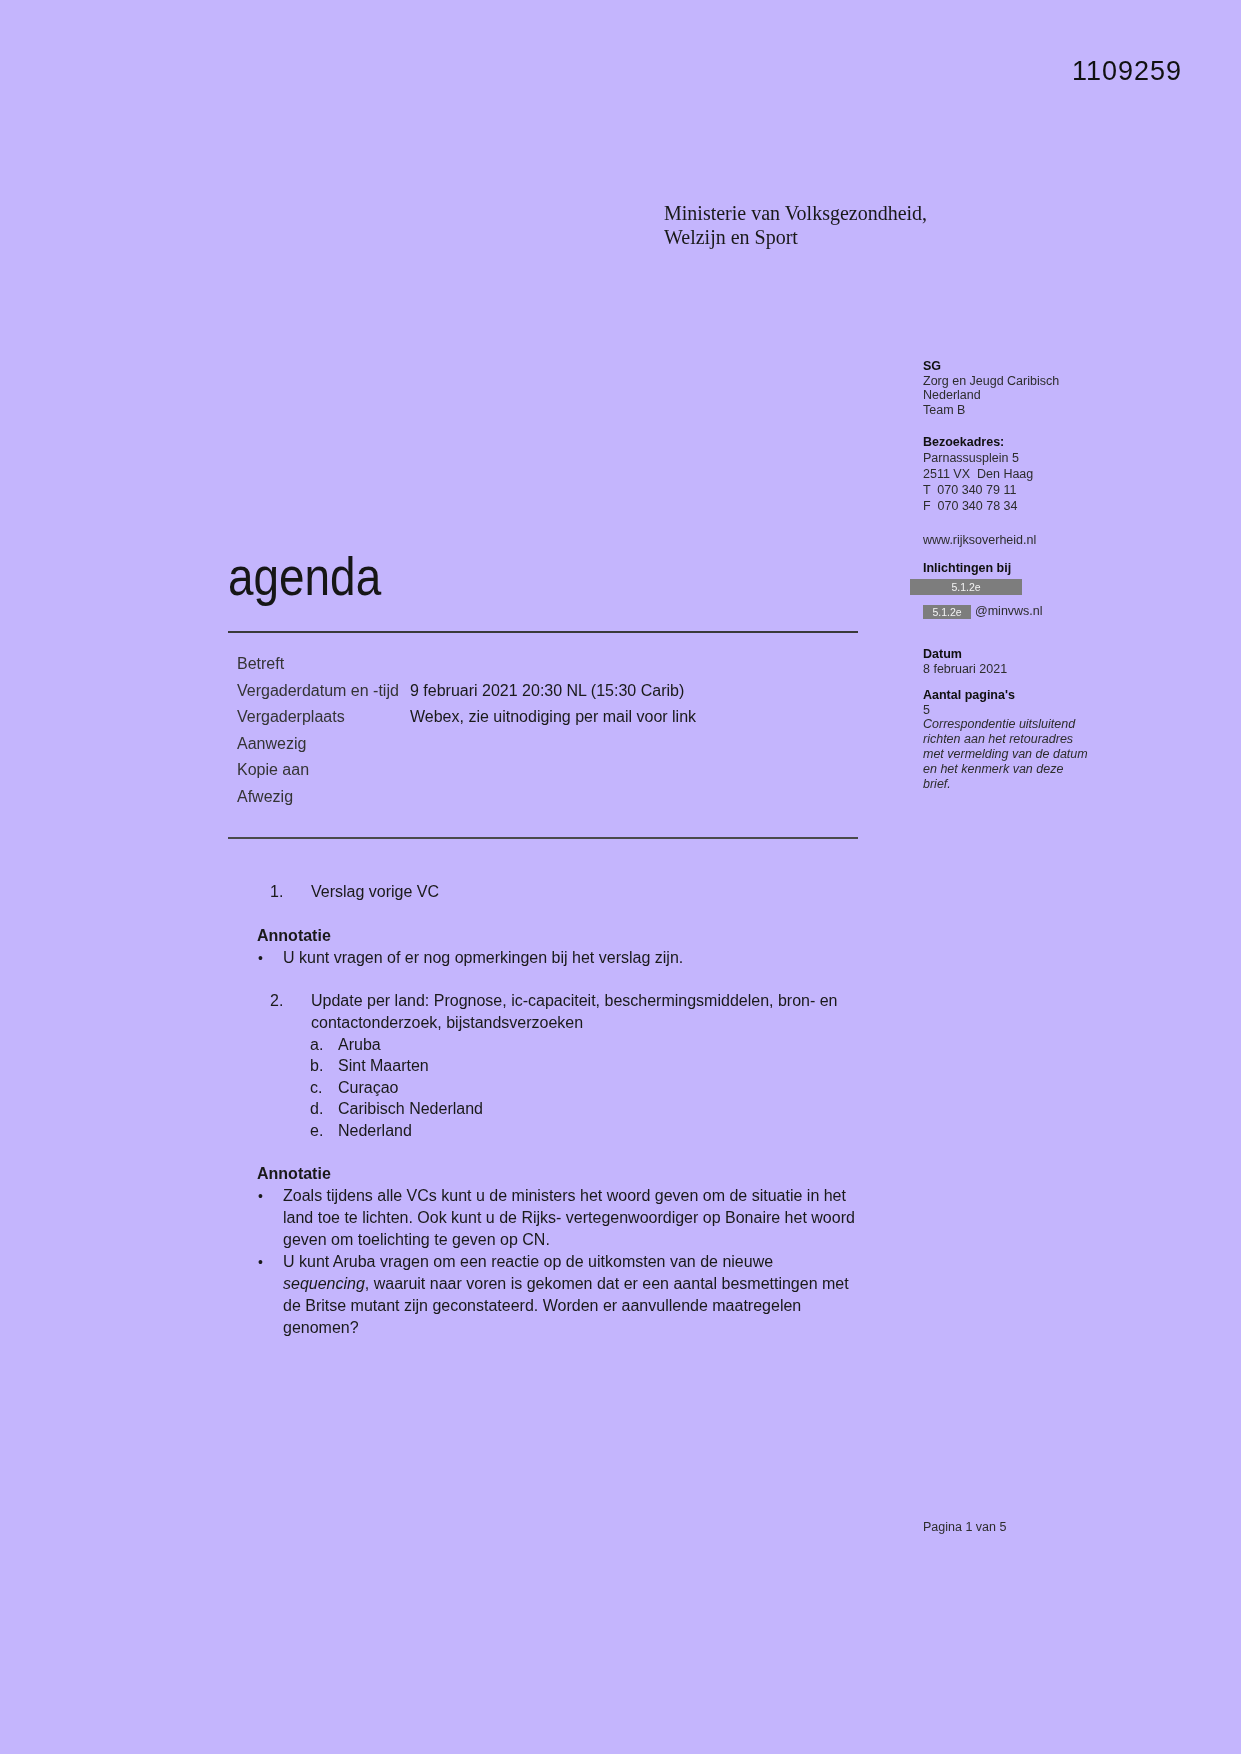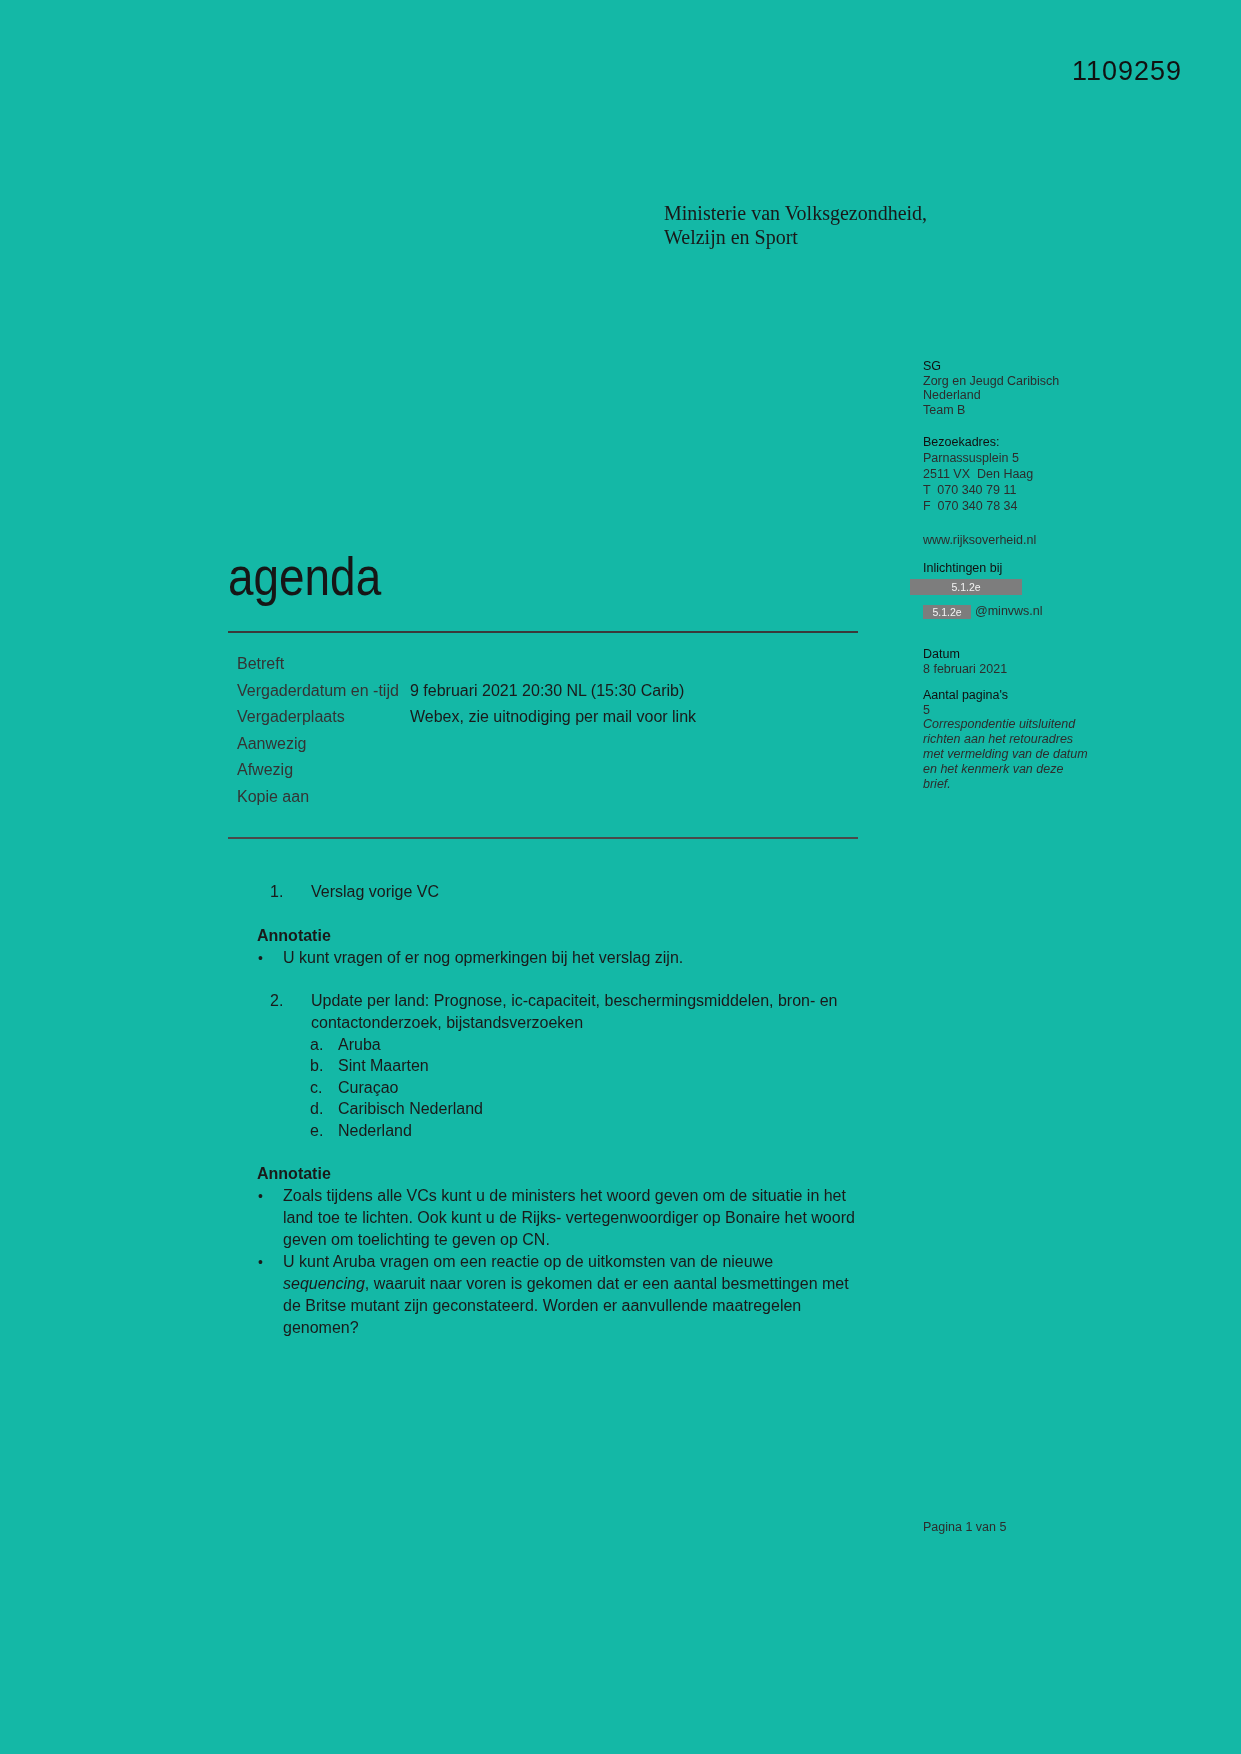--- a/index.html
+++ b/index.html
@@ -1,27 +1,27 @@
 <!DOCTYPE html>
 <html><head>
 <meta charset="utf-8">
 <style>
   html,body{margin:0;padding:0;background:#e8e8e8;}
-  .page{position:relative;width:1241px;height:1754px;background:#14b8a6;margin:0 auto;
+  .page{position:relative;width:1241px;height:1754px;background:#c4b5fd;margin:0 auto;
         font-family:"Liberation Sans","DejaVu Sans",sans-serif;color:#1c1c1c;overflow:hidden;}
   .abs{position:absolute;}
   
   .docnum{left:1072px;top:56px;font-size:27px;letter-spacing:1px;color:#111;}
   
   .ministry{left:664px;top:201px;font-family:"Liberation Serif","DejaVu Serif",serif;
             font-size:20px;line-height:24px;color:#191919;}
   
   .sidebar{left:923px;top:359px;width:178px;font-size:12.5px;line-height:14.5px;color:#2d2d2d;}
   .sidebar .ln{white-space:pre;}
-  .sidebar .lbl{font-weight:normal;color:#101010;}
+  .sidebar .lbl{font-weight:bold;color:#101010;}
   .blk-address{margin-top:17px;line-height:16px;}
   .blk-web{margin-top:19px;}
   .blk-inq{margin-top:13px;}
   .redact1{margin-top:4px;margin-left:-13px;width:112px;height:16px;background:#7d7d7d;
            color:#f4f4f4;font-size:10.5px;line-height:16px;text-align:center;}
   .email-row{margin-top:9px;height:15px;display:flex;align-items:center;}
   .redact2{display:inline-block;width:48px;height:14px;background:#7d7d7d;color:#f4f4f4;
            font-size:10.5px;line-height:14px;text-align:center;margin-right:4px;}
   .blk-date{margin-top:28px;}
   .blk-pages{margin-top:12px;}
@@ -116,25 +116,25 @@
       </div>
       <div class="frow">
         <span class="flabel">Vergaderplaats</span>
         <span class="fvalue">Webex, zie uitnodiging per mail voor link</span>
       </div>
       <div class="frow">
         <span class="flabel">Aanwezig</span>
         <span class="fvalue"></span>
       </div>
       <div class="frow">
-        <span class="flabel">Afwezig</span>
+        <span class="flabel">Kopie aan</span>
         <span class="fvalue"></span>
       </div>
       <div class="frow">
-        <span class="flabel">Kopie aan</span>
+        <span class="flabel">Afwezig</span>
         <span class="fvalue"></span>
       </div>
     </div>
 
     <div class="divider div2"></div>
 
     <div class="body">
 
       <div class="num-item">
         <span class="num">1.</span>

